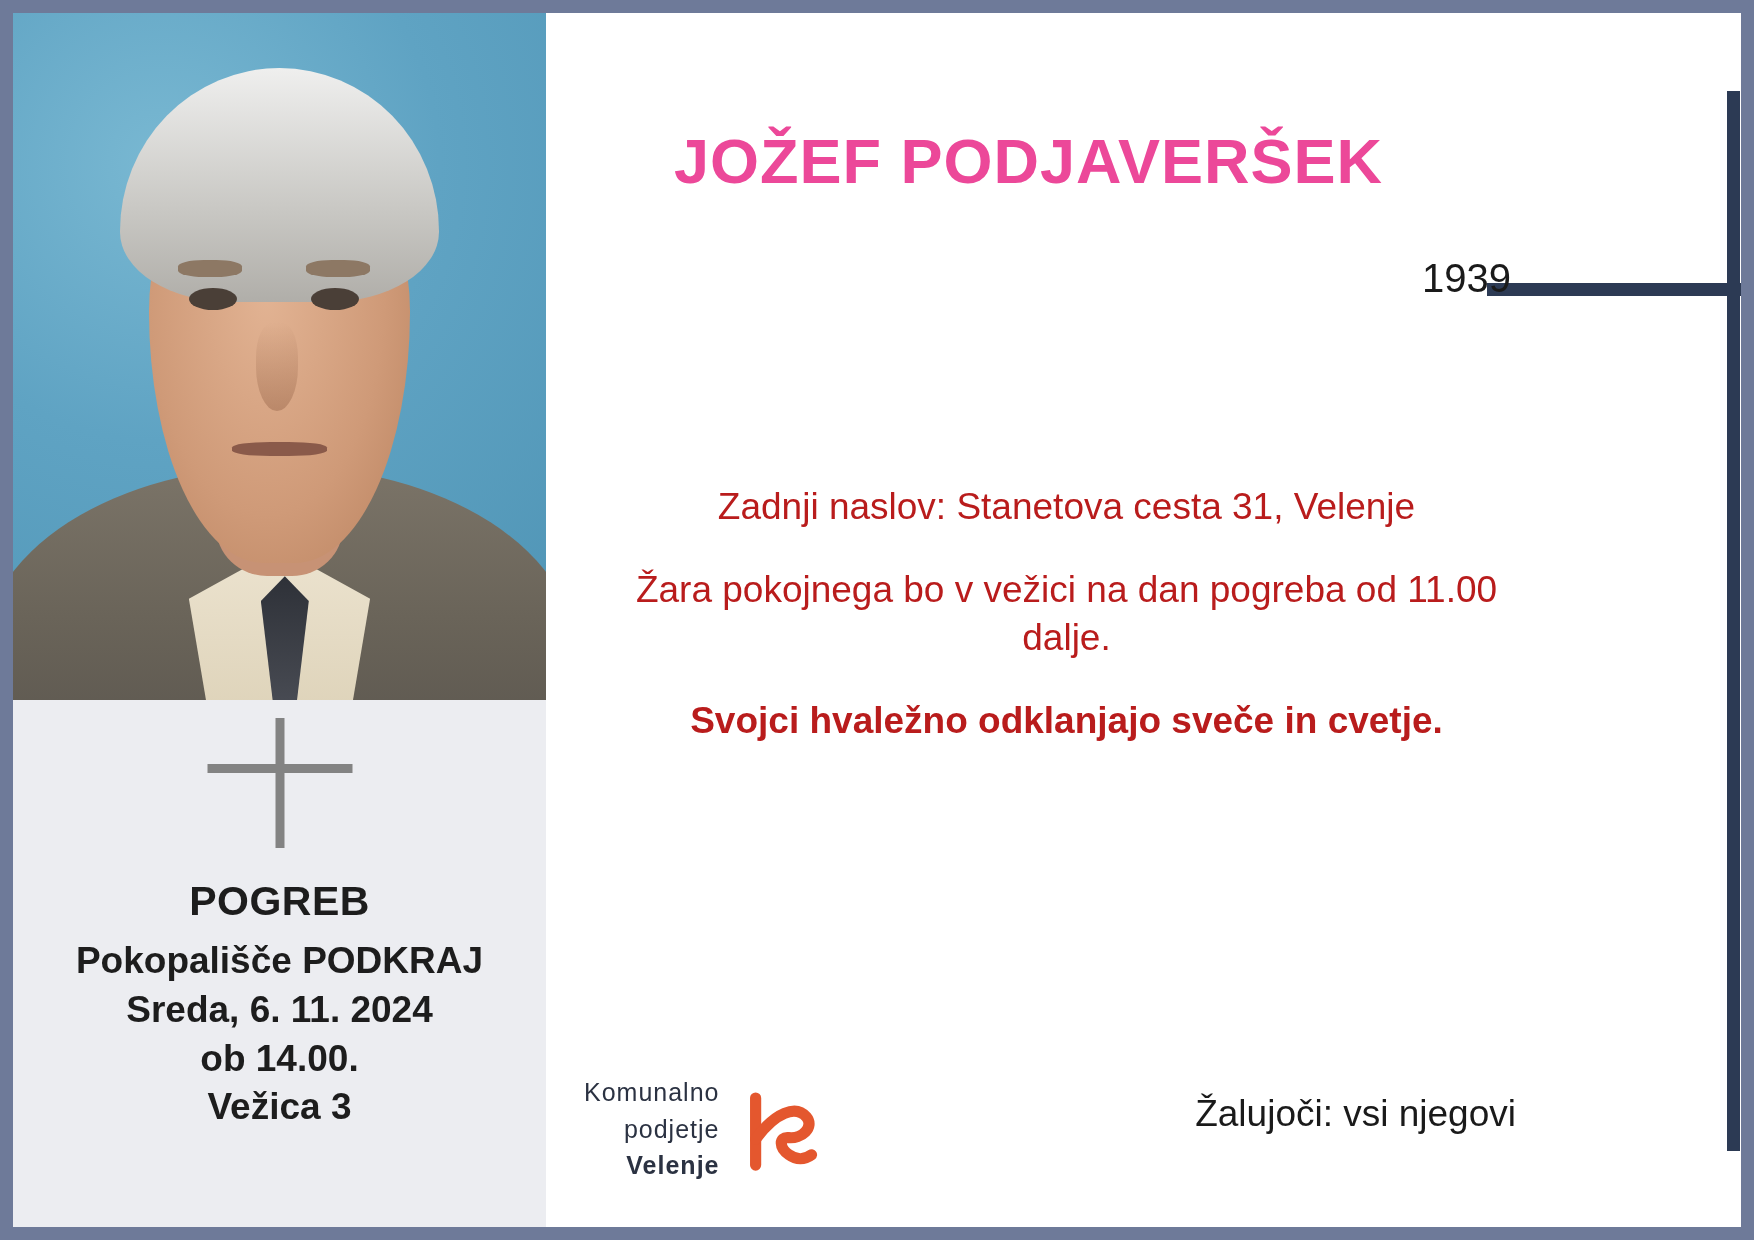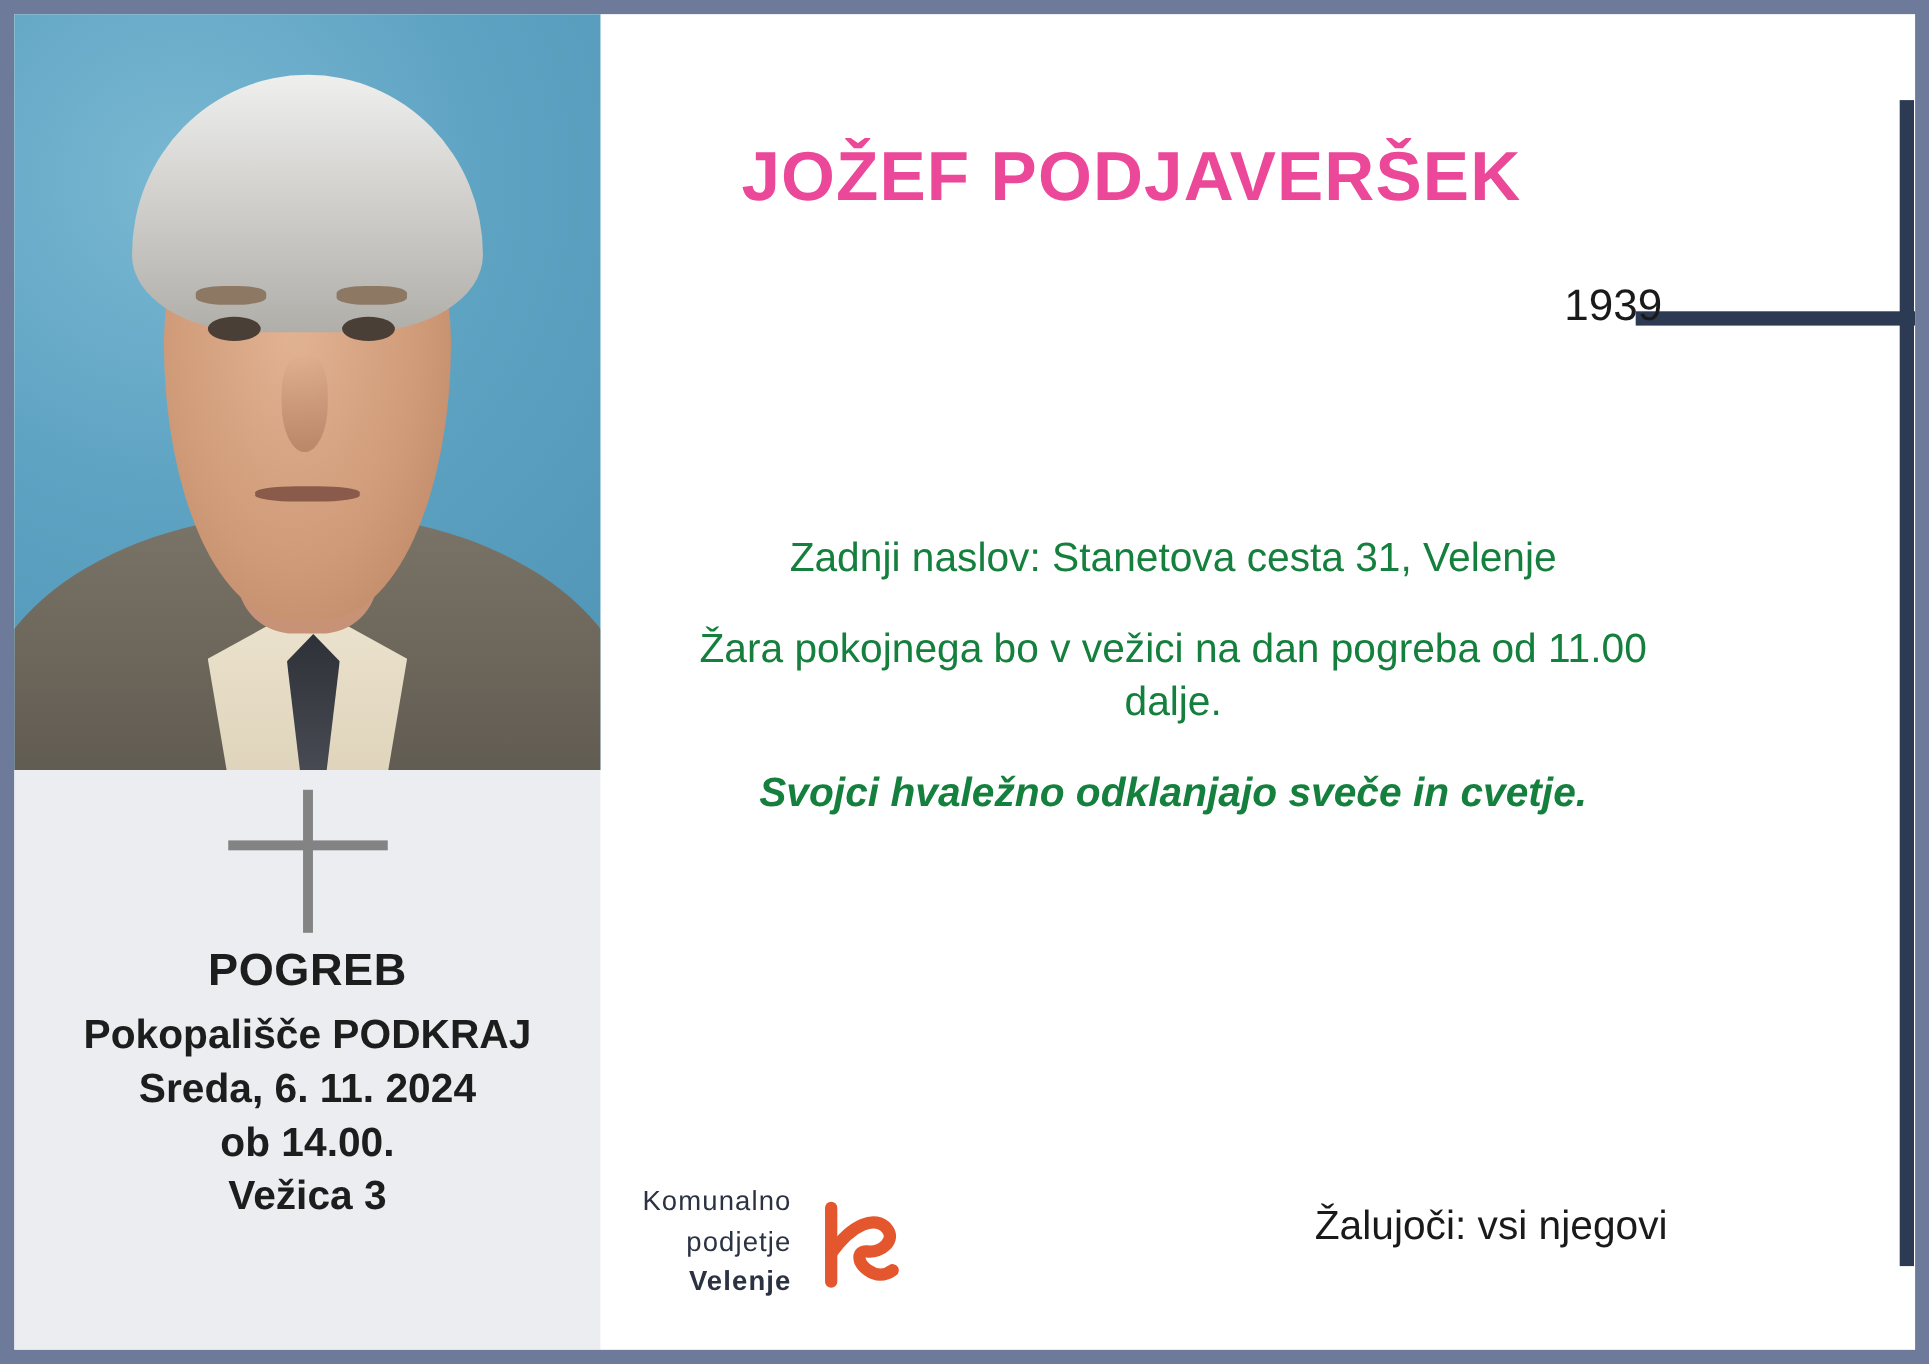--- a/index.html
+++ b/index.html
@@ -171,20 +171,21 @@
     width: 145px;
     height: 9px;
     background: #838383;
   }
 
   .left-text {
     flex: 1;
     text-align: center;
     padding: 0 18px;
     color: #1d1d1d;
+    margin-top: 20px;
   }
   .pogreb {
     font-size: 41px;
     font-weight: 700;
     letter-spacing: 0.5px;
     margin: 2px 0 12px 0;
   }
   .left-line {
     font-size: 37px;
     line-height: 1.32;
@@ -240,31 +241,30 @@
     font-weight: 400;
     color: #1a1a1a;
   }
 
   .body-block {
     position: absolute;
     left: 56px;
     right: 210px;
     top: 470px;
     text-align: center;
-    color: #15803d;
+    color: #b91c1c;
   }
   .body-line {
     font-size: 37px;
     line-height: 1.28;
     margin-bottom: 36px;
   }
   .body-line.strong {
     font-weight: 700;
     margin-bottom: 0;
-    font-style: italic;
   }
 
   .mourners {
     position: absolute;
     right: 225px;
     bottom: 92px;
     font-size: 37px;
     color: #1a1a1a;
     white-space: nowrap;
   }

